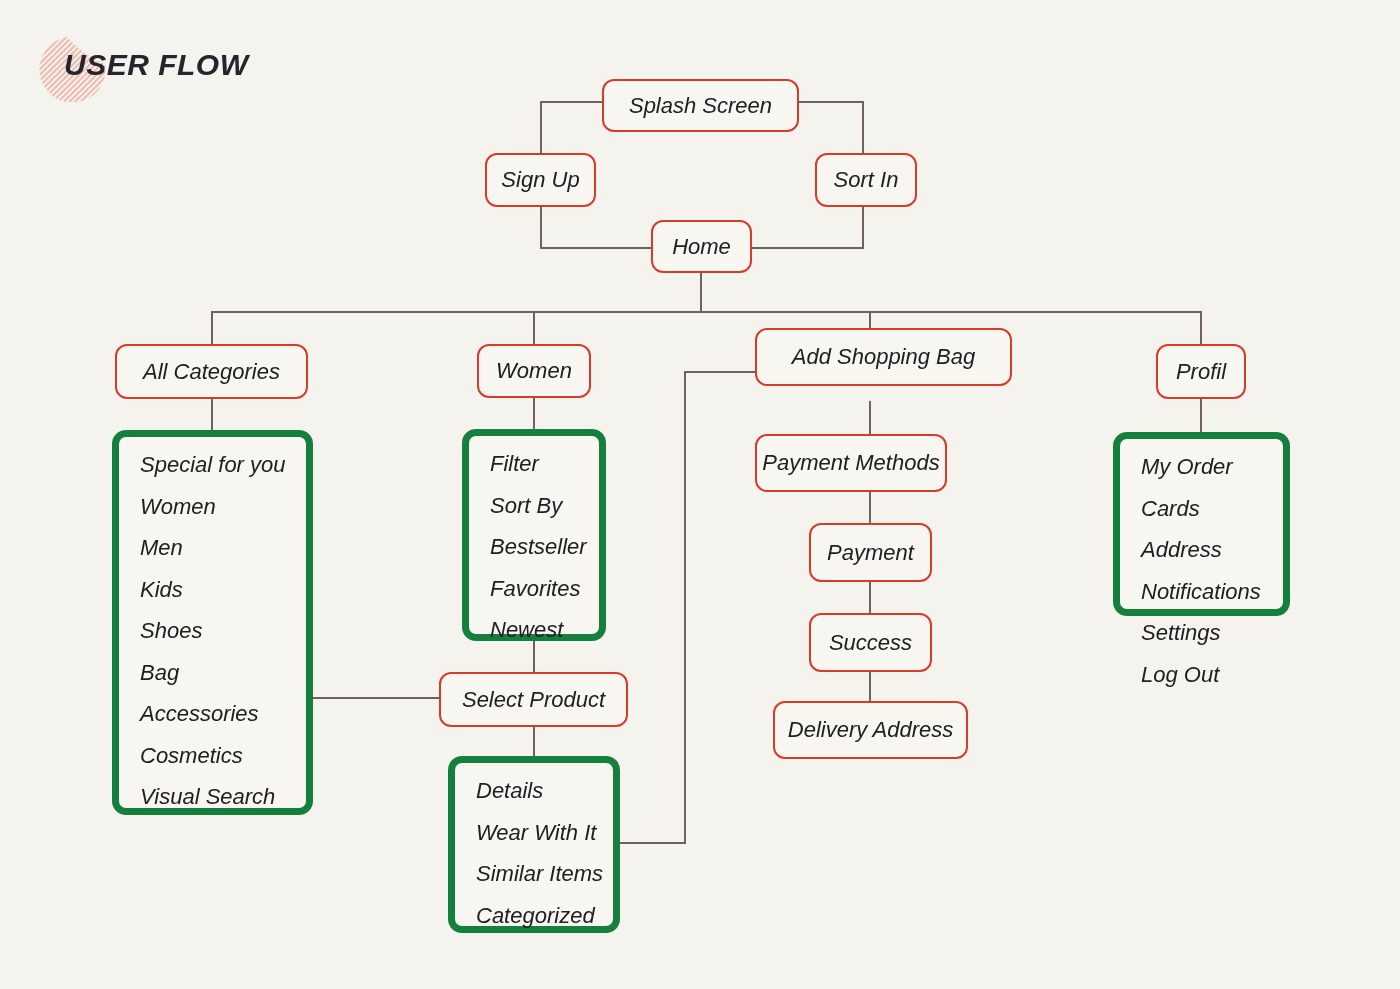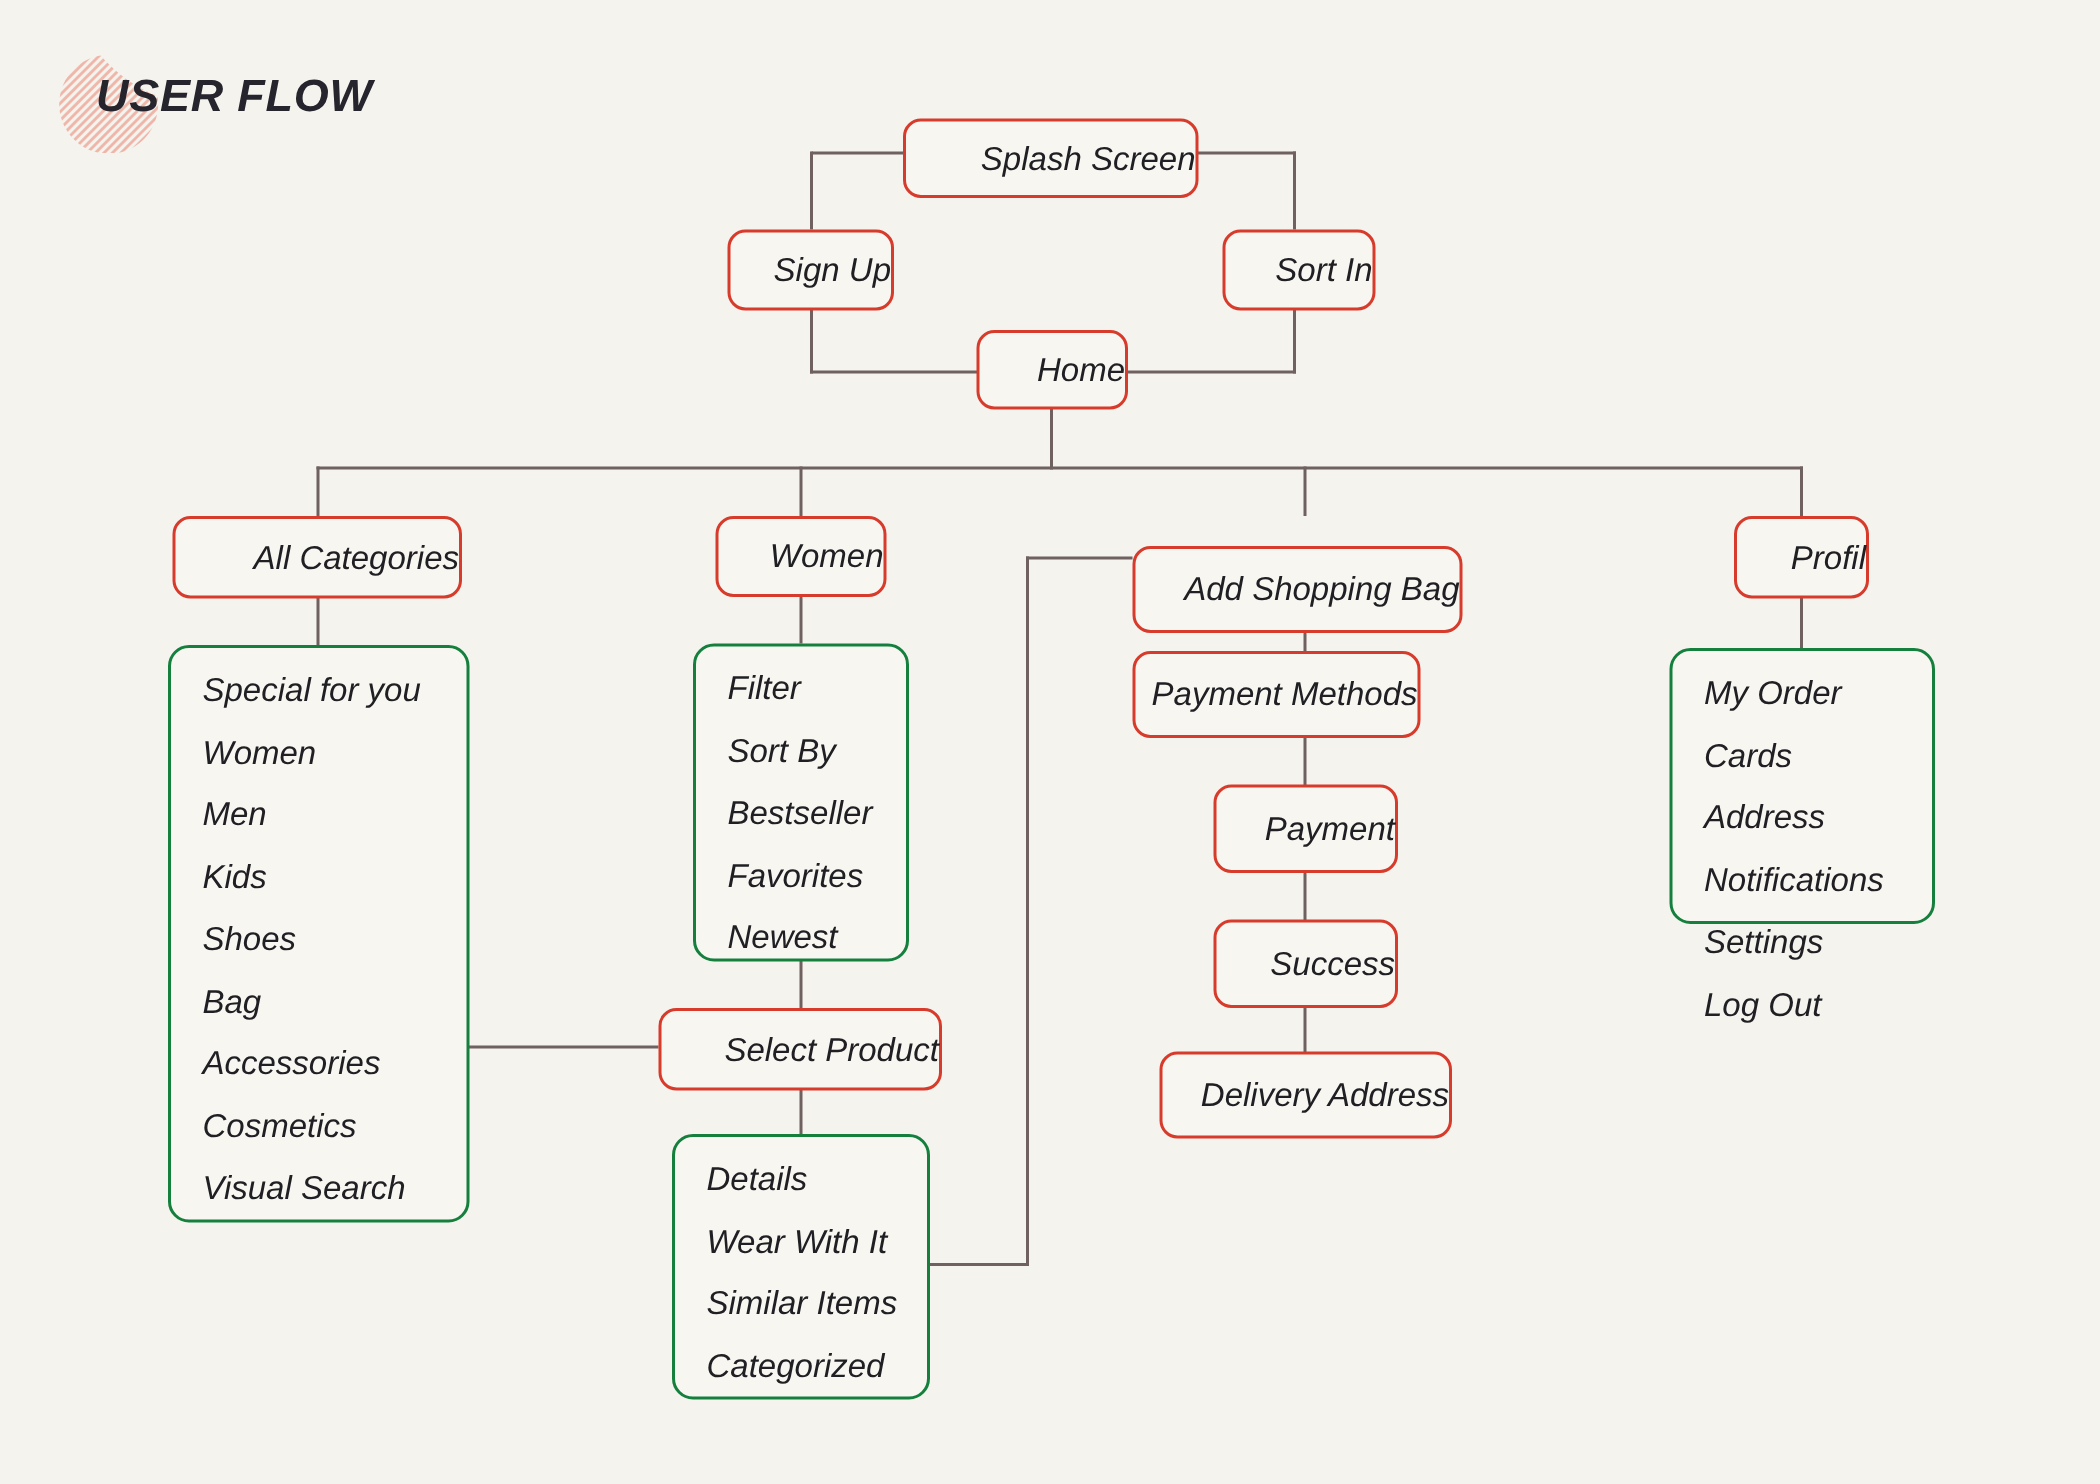--- a/index.html
+++ b/index.html
@@ -3,23 +3,23 @@
 <meta charset="utf-8">
 <style>
   html,body{margin:0;padding:0;background:#f4f3ee;}
   body{width:1400px;height:989px;position:relative;overflow:hidden;
        font-family:"Liberation Sans", sans-serif;color:#202024;}
   .canvas{position:absolute;inset:0;font-style:italic;}
   .logo{position:absolute;left:35px;top:32px;width:76px;height:70px;}
   .title{position:absolute;left:64px;top:48px;font-size:30px;font-weight:700;
          letter-spacing:.5px;color:#26242c;}
   .node{position:absolute;border:2px solid #d73b2b;border-radius:12px;
-        background:#f7f6f1;display:flex;align-items:center;justify-content:flex-end;
+        background:#f7f6f1;display:flex;align-items:center;justify-content:center;
         font-size:22px;box-sizing:border-box;white-space:nowrap;}
-  .list{position:absolute;border:2px solid #15803d;border-radius:14px;
+  .list{position:absolute;border:7px solid #15803d;border-radius:14px;
         background:#f7f6f1;box-sizing:border-box;padding:7px 0 0 21px;
         font-size:22px;line-height:41.5px;}
   .list .li{white-space:nowrap;}
   .ln{position:absolute;background:#6e615f;}
 </style>
 </head>
 <body>
 
 <div class="canvas">
 
@@ -72,21 +72,21 @@
   </div>
   <div class="node" style="left:651px;top:220px;width:101px;height:53px">
     <span>Home</span>
   </div>
   <div class="node" style="left:115px;top:344px;width:193px;height:55px">
     <span>All Categories</span>
   </div>
   <div class="node" style="left:477px;top:344px;width:114px;height:54px">
     <span>Women</span>
   </div>
-  <div class="node" style="left:755px;top:364px;width:220px;height:58px">
+  <div class="node" style="left:755px;top:328px;width:257px;height:58px">
     <span>Add Shopping Bag</span>
   </div>
   <div class="node" style="left:1156px;top:344px;width:90px;height:55px">
     <span>Profil</span>
   </div>
   <div class="node" style="left:439px;top:672px;width:189px;height:55px">
     <span>Select Product</span>
   </div>
   <div class="node" style="left:755px;top:434px;width:192px;height:58px">
     <span>Payment Methods</span>

